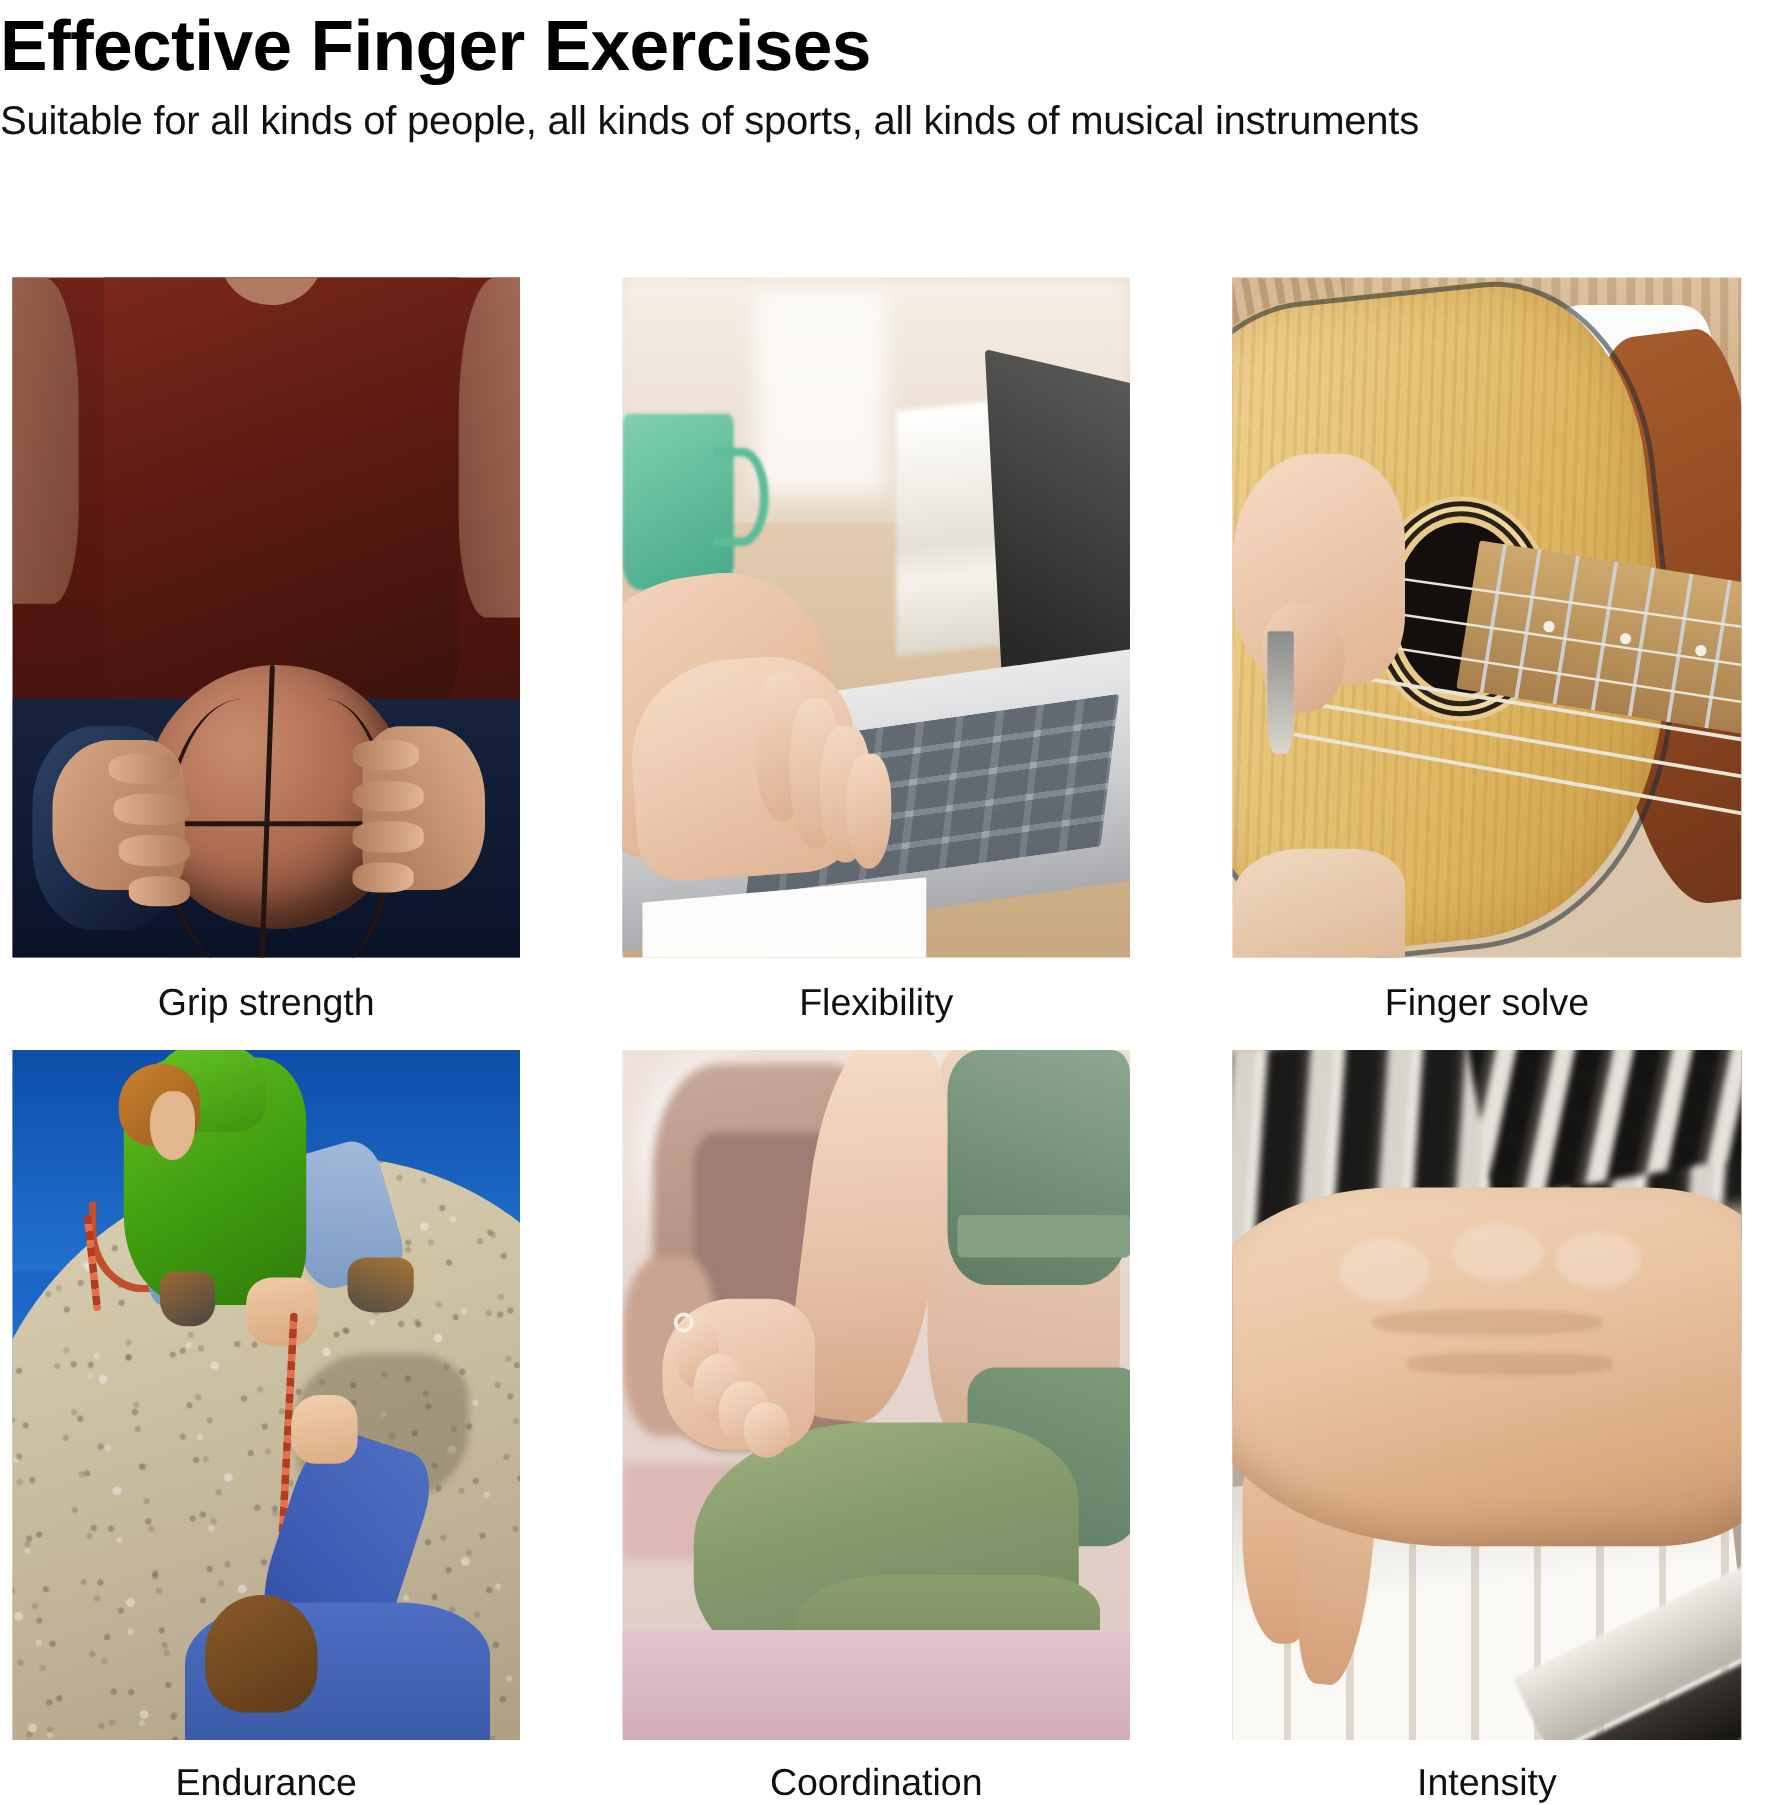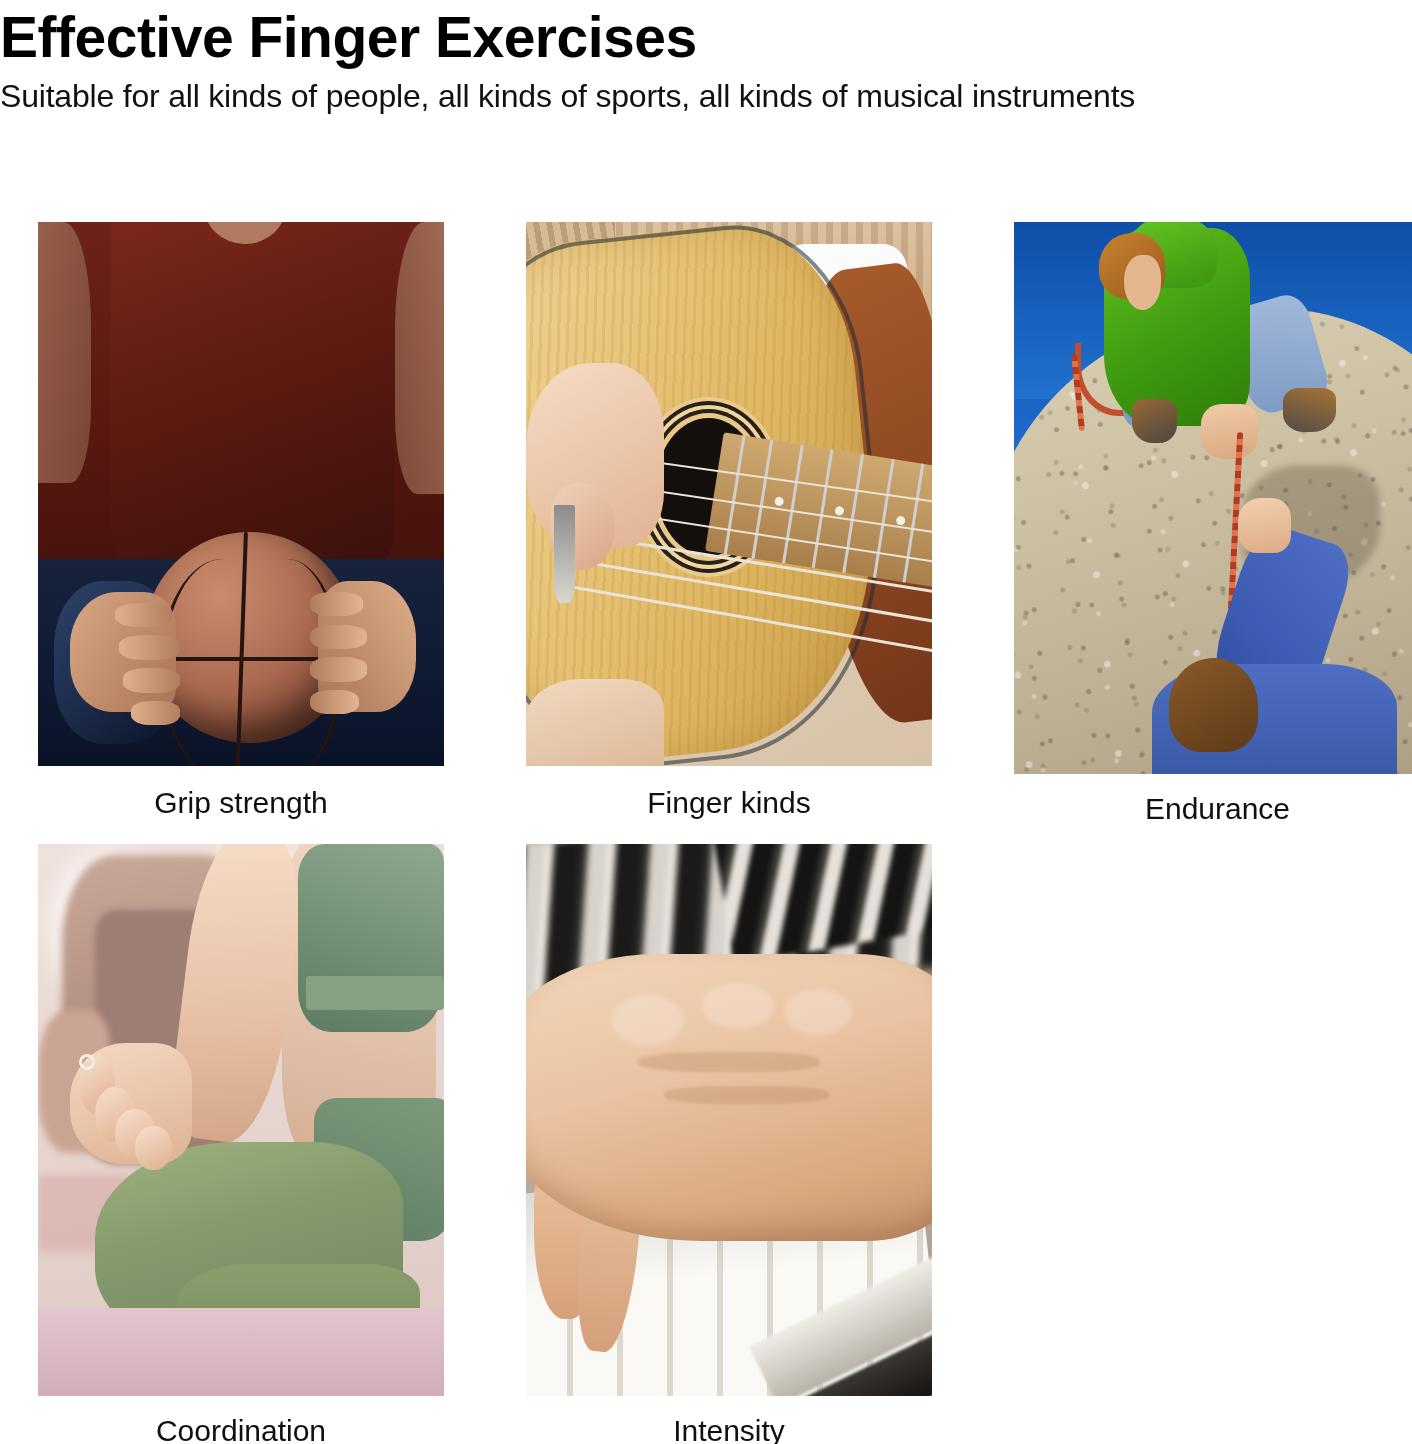--- a/index.html
+++ b/index.html
@@ -45,21 +45,21 @@
   .grid {
     position: absolute;
     top: 222px;
     left: 10px;
     width: 1395px;
     display: grid;
     grid-template-columns: 406px 406px 407px;
     column-gap: 82px;
     row-gap: 0px;
   }
-  .cell { width: 100%; margin-left: 28px; }
+  .cell { width: 100%; }
   .photo {
     width: 100%;
     height: 544px;
     position: relative;
     overflow: hidden;
     background: #ddd;
   }
   .cell.row2 .photo { height: 552px; }
   .caption {
     font-size: 30px;
@@ -375,20 +375,41 @@
       <div class="layer fl" style="left:23%;top:88%;width:12%;"></div>
       <div class="layer handR"></div>
       <div class="layer fr" style="right:20%;top:68%;width:13%;"></div>
       <div class="layer fr" style="right:19%;top:74%;width:14%;"></div>
       <div class="layer fr" style="right:19%;top:80%;width:14%;"></div>
       <div class="layer fr" style="right:21%;top:86%;width:12%;"></div>
     </div>
     <div class="caption">Grip strength</div>
   </div>
 
+  <div class="cell">
+    <div class="photo p2">
+      <div class="layer bgblur"></div>
+      <div class="layer bgwin"></div>
+      <div class="layer desk"></div>
+      <div class="layer books"></div>
+      <div class="layer mug"></div>
+      <div class="layer mugh"></div>
+      <div class="layer screen"></div>
+      <div class="layer base"></div>
+      <div class="layer keys"></div>
+      <div class="layer paper"></div>
+      <div class="layer hand1"></div>
+      <div class="layer hand2"></div>
+      <div class="layer fng" style="left:26%;top:58%;width:11%;height:22%;"></div>
+      <div class="layer fng" style="left:33%;top:62%;width:10%;height:22%;"></div>
+      <div class="layer fng" style="left:39%;top:66%;width:10%;height:20%;"></div>
+      <div class="layer fng" style="left:44%;top:70%;width:9%;height:17%;"></div>
+    </div>
+    <div class="caption">Flexibility</div>
+  </div>
 
   <div class="cell">
     <div class="photo p3">
       <div class="layer sweater"></div>
       <div class="layer sleeve"></div>
       <div class="layer shirt"></div>
       <div class="layer side"></div>
       <div class="layer body"></div>
       <div class="layer grain"></div>
       <div class="layer edge"></div>
@@ -409,21 +430,21 @@
       <div class="layer str" style="top:47%;transform:rotate(8.4deg);"></div>
       <div class="layer str" style="top:52%;transform:rotate(8.8deg);"></div>
       <div class="layer str" style="top:57%;transform:rotate(9.2deg);height:3px;"></div>
       <div class="layer str" style="top:62%;transform:rotate(9.6deg);height:3px;"></div>
       <div class="layer str" style="top:67%;transform:rotate(10deg);height:3px;"></div>
       <div class="layer hand"></div>
       <div class="layer thumb"></div>
       <div class="layer pick"></div>
       <div class="layer leg"></div>
     </div>
-    <div class="caption">Finger kinds</div>
+    <div class="caption">Finger solve</div>
   </div>
 
   <div class="cell row2">
     <div class="photo p4">
       <div class="layer sky"></div>
       <div class="layer rock"></div>
       <div class="layer speck"></div>
       <div class="layer shadow"></div>
       <div class="layer ropeArc"></div>
       <div class="layer rope2"></div>

